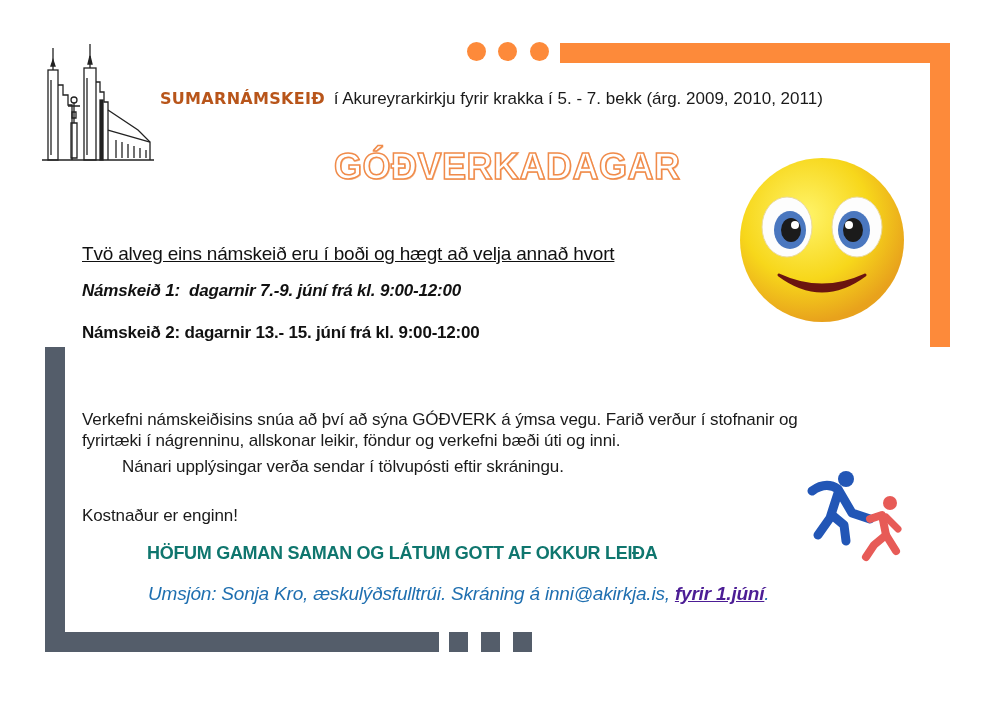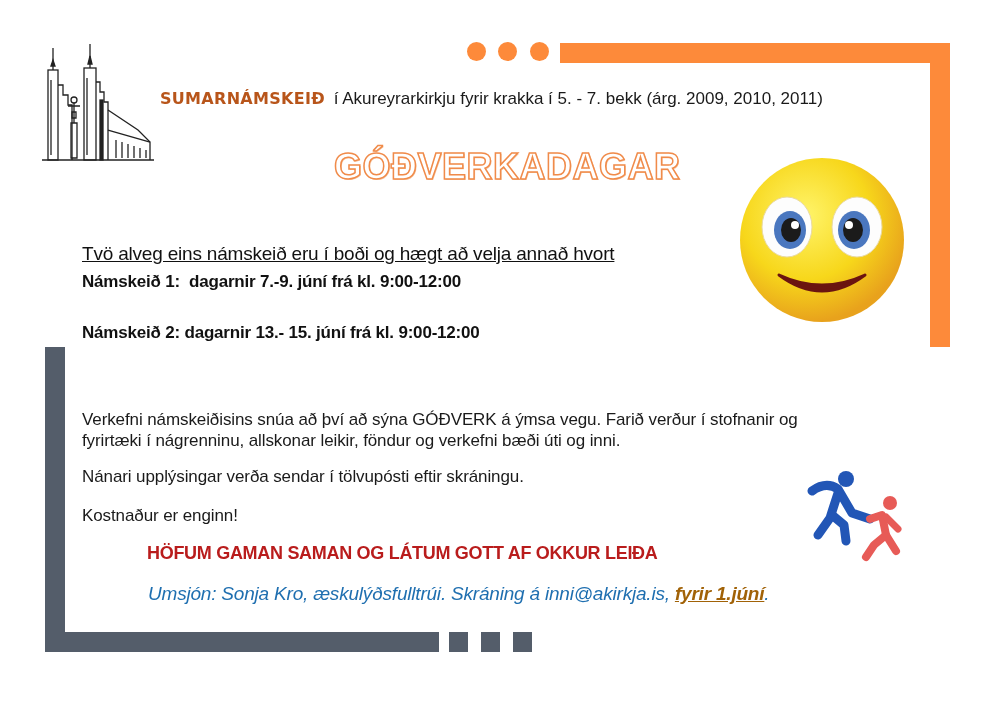--- a/index.html
+++ b/index.html
@@ -28,23 +28,23 @@
     font-family: "Liberation Sans", sans-serif;
   }
 
   .smiley { position: absolute; left: 737px; top: 155px; width: 170px; height: 170px; }
 
   .sub-heading { position: absolute; left: 82px; top: 243px; font-size: 19px; font-weight: normal; text-decoration: underline; white-space: nowrap; letter-spacing: -0.2px; }
   .course { position: absolute; left: 82px; font-size: 17px; font-weight: bold; white-space: pre; letter-spacing: -0.2px; }
 
   .para { position: absolute; left: 82px; font-size: 17px; white-space: nowrap; color: #1a1a1a; letter-spacing: -0.1px; }
 
-  .slogan { position: absolute; left: 147px; top: 543px; font-size: 18px; font-weight: bold; color: #b91c1c; white-space: nowrap; letter-spacing: -0.3px; }
+  .slogan { position: absolute; left: 147px; top: 543px; font-size: 18px; font-weight: bold; color: #0f766e; white-space: nowrap; letter-spacing: -0.3px; }
   .contact { position: absolute; left: 148px; top: 583px; font-size: 19px; font-style: italic; color: #1f6fb0; white-space: nowrap; letter-spacing: -0.2px; }
-  .contact a { color: #a16207; font-weight: bold; text-decoration: underline; }
+  .contact a { color: #4c1d95; font-weight: bold; text-decoration: underline; }
 
   .helpers { position: absolute; left: 800px; top: 463px; width: 110px; height: 100px; }
 </style>
 </head>
 <body>
 
 <div class="orange-dot" style="left:467px;"></div>
 <div class="orange-dot" style="left:498px;"></div>
 <div class="orange-dot" style="left:530px;"></div>
 <div class="orange-top"></div>
@@ -108,26 +108,26 @@
   <ellipse cx="53" cy="75" rx="16" ry="19" fill="#4a77bf"></ellipse>
   <ellipse cx="117" cy="75" rx="16" ry="19" fill="#4a77bf"></ellipse>
   <ellipse cx="54" cy="75" rx="10" ry="12" fill="#1b1b1b"></ellipse>
   <ellipse cx="116" cy="75" rx="10" ry="12" fill="#1b1b1b"></ellipse>
   <circle cx="58" cy="70" r="4" fill="#fff"></circle>
   <circle cx="112" cy="70" r="4" fill="#fff"></circle>
   <path d="M42 120 Q85 152 128 120 Q85 140 42 120 Z" fill="#6b1410" stroke="#6b1410" stroke-width="3" stroke-linejoin="round"></path>
 </svg>
 
 <div class="sub-heading">Tvö alveg eins námskeið eru í boði og hægt að velja annað hvort</div>
-<div class="course" style="top:272px;">Námskeið 1:  dagarnir 7.-9. júní frá kl. 9:00-12:00</div>
+<div class="course" style="top:281px;font-style:italic;">Námskeið 1:  dagarnir 7.-9. júní frá kl. 9:00-12:00</div>
 <div class="course" style="top:323px;">Námskeið 2: dagarnir 13.- 15. júní frá kl. 9:00-12:00</div>
 
 <div class="para" style="top:410px;">Verkefni námskeiðisins snúa að því að sýna GÓÐVERK á ýmsa vegu. Farið verður í stofnanir og</div>
 <div class="para" style="top:431px;">fyrirtæki í nágrenninu, allskonar leikir, föndur og verkefni bæði úti og inni.</div>
-<div class="para" style="top:467px;">Nánari upplýsingar verða sendar í tölvupósti eftir skráningu.</div>
+<div class="para" style="top:457px;margin-left:40px;">Nánari upplýsingar verða sendar í tölvupósti eftir skráningu.</div>
 <div class="para" style="top:506px;text-align:center;">Kostnaður er enginn!</div>
 
 <svg class="helpers" viewBox="0 0 110 100">
   <g fill="none" stroke-linecap="round" stroke-linejoin="round">
 
     <circle cx="46" cy="16" r="8" fill="#2256b6" stroke="none"></circle>
     <path d="M12 28 Q26 18 38 26 L52 50 L70 56" stroke="#2256b6" stroke-width="9"></path>
     <path d="M38 30 L30 55 L18 72" stroke="#2256b6" stroke-width="9"></path>
     <path d="M32 52 L44 62 L46 78" stroke="#2256b6" stroke-width="9"></path>
 

